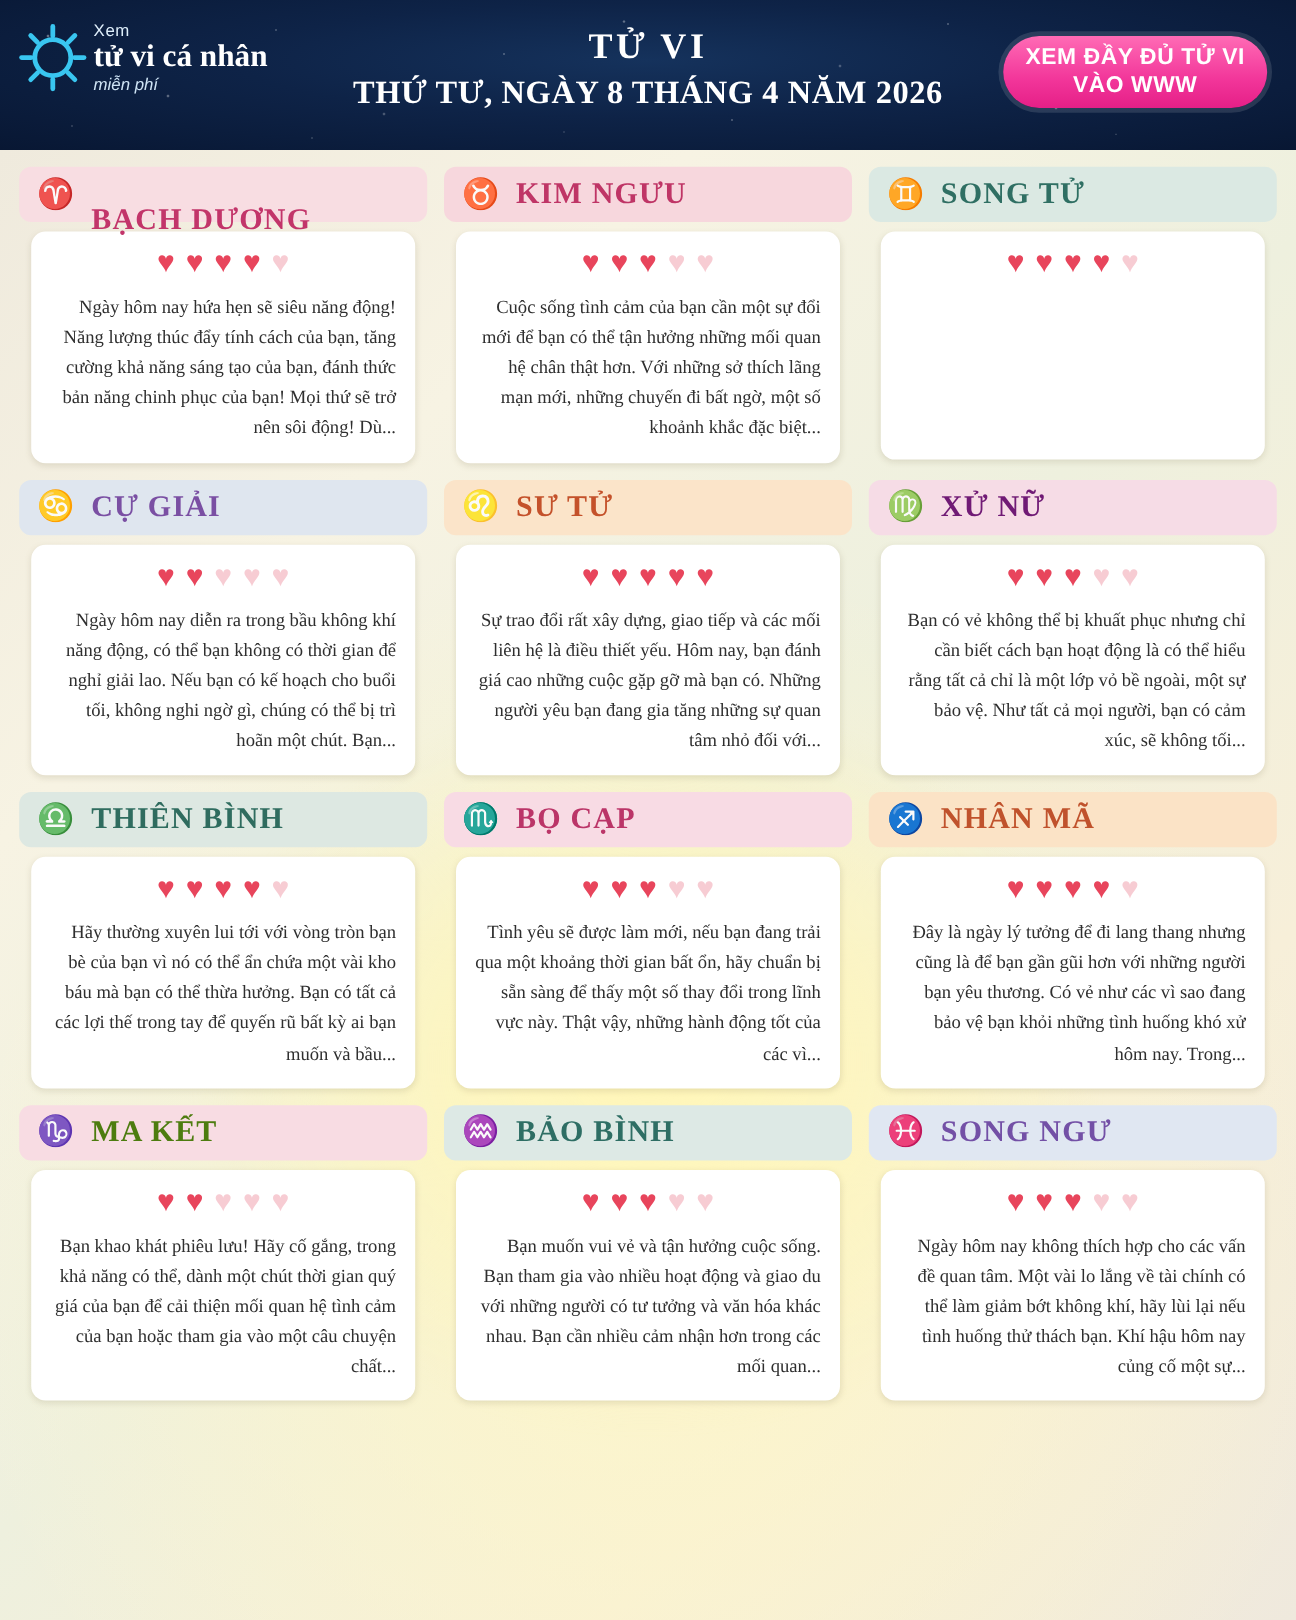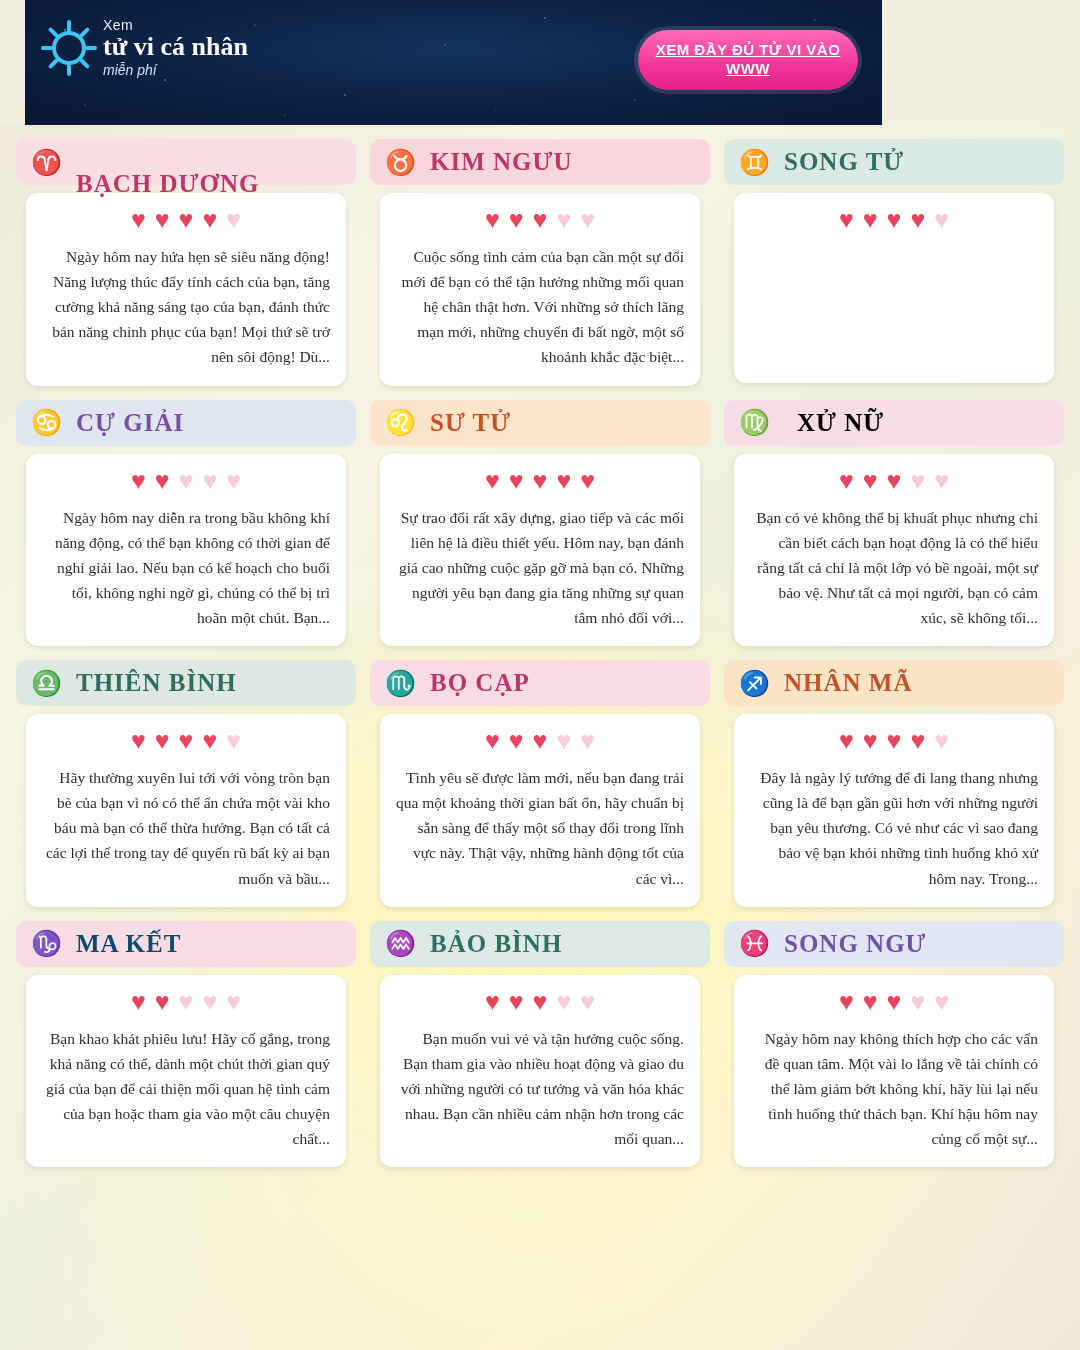--- a/index.html
+++ b/index.html
@@ -6,24 +6,23 @@
   body{
     width:1080px;height:1350px;
     font-family:"Liberation Sans",sans-serif;
     background:#f3efe0;
     overflow:hidden;
   }
   .page{position:relative;width:1080px;height:1350px;overflow:hidden;}
 
   
   .header{
-    position:relative;height:125px;width:857px;
+    position:relative;height:125px;width:1080px;
     background:radial-gradient(ellipse at 50% 40%, #15325c 0%, #0e2347 45%, #081733 100%);
     overflow:hidden;
-    margin-left:25px;
   }
   .stars{position:absolute;inset:0;
     background-image:
       radial-gradient(1.5px 1.5px at 40px 30px,#ffffff99,transparent),
       radial-gradient(1.5px 1.5px at 140px 80px,#ffffff88,transparent),
       radial-gradient(1px 1px at 230px 25px,#ffffff77,transparent),
       radial-gradient(1.5px 1.5px at 320px 95px,#ffffff66,transparent),
       radial-gradient(1px 1px at 420px 45px,#ffffff88,transparent),
       radial-gradient(1.5px 1.5px at 520px 18px,#ffffff77,transparent),
       radial-gradient(1px 1px at 610px 100px,#ffffff88,transparent),
@@ -49,21 +48,21 @@
   .logo-text .l3{font-size:14px;color:#cfe4f5;margin-top:3px;font-style:italic;}
 
   .title-wrap{position:absolute;left:0;right:0;top:22px;text-align:center;color:#fff;}
   .title-wrap .t1{font-size:30px;font-weight:bold;letter-spacing:3px;font-family:"Liberation Serif",serif;}
   .title-wrap .t2{font-size:27px;font-weight:bold;margin-top:6px;font-family:"Liberation Serif",serif;letter-spacing:.5px;}
 
   .cta{position:absolute;right:24px;top:30px;width:220px;height:60px;border-radius:30px;
     background:linear-gradient(180deg,#ff6bb5 0%,#f2369a 60%,#e51f87 100%);
     box-shadow:0 0 0 4px rgba(255,255,255,.12);
     display:flex;align-items:center;justify-content:center;text-align:center;}
-  .cta span{color:#fff;font-size:15px;font-weight:bold;line-height:1.25;letter-spacing:.5px;text-decoration:underline;}
+  .cta span{color:#fff;font-size:19px;font-weight:bold;line-height:1.25;letter-spacing:.5px;}
 
   
   .board{position:relative;width:1080px;height:1225px;
     background:
       radial-gradient(circle at 50% 75%, #fdf6c9 0%, rgba(253,246,201,0) 55%),
       linear-gradient(135deg,#efeadd 0%,#f7f3e3 25%,#eef0de 50%,#f7efd9 75%,#efe9dd 100%);
   }
   .glow{position:absolute;left:50%;top:62%;width:760px;height:620px;transform:translate(-50%,-50%);
     background:radial-gradient(ellipse at center,#fff6b8 0%,rgba(255,246,184,.55) 35%,rgba(255,246,184,0) 70%);
     filter:blur(6px);}
@@ -102,20 +101,24 @@
         <div class="ray" style="transform:rotate(270deg)"></div>
         <div class="ray" style="transform:rotate(315deg)"></div>
       </div>
       <div class="logo-text">
         <div class="l1">Xem</div>
         <div class="l2">tử vi cá nhân</div>
         <div class="l3">miễn phí</div>
       </div>
     </div>
 
+    <div class="title-wrap">
+      <div class="t1">TỬ VI</div>
+      <div class="t2">THỨ TƯ, NGÀY 8 THÁNG 4 NĂM 2026</div>
+    </div>
 
     <div class="cta">
       <span>XEM ĐẦY ĐỦ TỬ VI VÀO WWW</span>
     </div>
   </div>
 
   <div class="board">
     <div class="glow"></div>
     <div class="grid" id="grid">
         <div class="card">
@@ -193,21 +196,21 @@
               <span class="heart">♥</span>
               <span class="heart">♥</span>
               <span class="heart">♥</span>
             </div>
             <div class="text">Sự trao đổi rất xây dựng, giao tiếp và các mối liên hệ là điều thiết yếu. Hôm nay, bạn đánh giá cao những cuộc gặp gỡ mà bạn có. Những người yêu bạn đang gia tăng những sự quan tâm nhỏ đối với...</div>
           </div>
         </div>
         <div class="card">
           <div class="sign-head" style="background: rgb(246, 220, 230);">
             <div class="sign-ico" style="color: rgb(182, 58, 116);">♍</div>
-            <div class="sign-name" style="color: #000000; margin-left: 13px;">XỬ NỮ</div>
+            <div class="sign-name" style="color: #701a75;">XỬ NỮ</div>
           </div>
           <div class="body-card">
             <div class="hearts">
               <span class="heart">♥</span>
               <span class="heart">♥</span>
               <span class="heart">♥</span>
               <span class="heart off">♥</span>
               <span class="heart off">♥</span>
             </div>
             <div class="text">Bạn có vẻ không thể bị khuất phục nhưng chỉ cần biết cách bạn hoạt động là có thể hiểu rằng tất cả chỉ là một lớp vỏ bề ngoài, một sự bảo vệ. Như tất cả mọi người, bạn có cảm xúc, sẽ không tối...</div>
@@ -257,21 +260,21 @@
               <span class="heart">♥</span>
               <span class="heart">♥</span>
               <span class="heart off">♥</span>
             </div>
             <div class="text">Đây là ngày lý tưởng để đi lang thang nhưng cũng là để bạn gần gũi hơn với những người bạn yêu thương. Có vẻ như các vì sao đang bảo vệ bạn khỏi những tình huống khó xử hôm nay. Trong...</div>
           </div>
         </div>
         <div class="card">
           <div class="sign-head" style="background: rgb(248, 220, 227);">
             <div class="sign-ico" style="color: rgb(189, 54, 104);">♑</div>
-            <div class="sign-name" style="color: #0c4a6e; text-align: center;">MA KẾT</div>
+            <div class="sign-name" style="color: #4d7c0f; text-align: center;">MA KẾT</div>
           </div>
           <div class="body-card">
             <div class="hearts">
               <span class="heart">♥</span>
               <span class="heart">♥</span>
               <span class="heart off">♥</span>
               <span class="heart off">♥</span>
               <span class="heart off">♥</span>
             </div>
             <div class="text">Bạn khao khát phiêu lưu! Hãy cố gắng, trong khả năng có thể, dành một chút thời gian quý giá của bạn để cải thiện mối quan hệ tình cảm của bạn hoặc tham gia vào một câu chuyện chất...</div>

